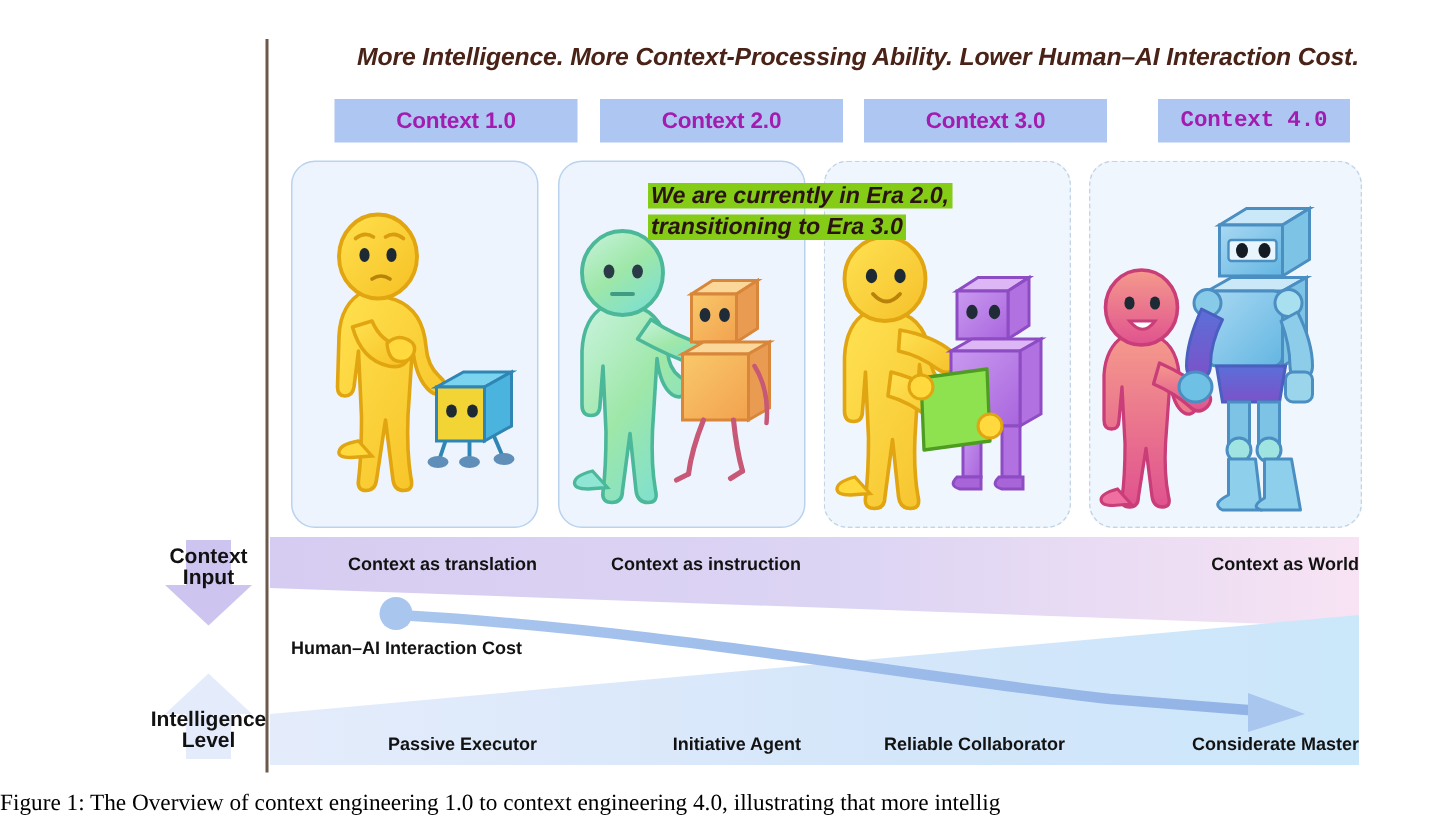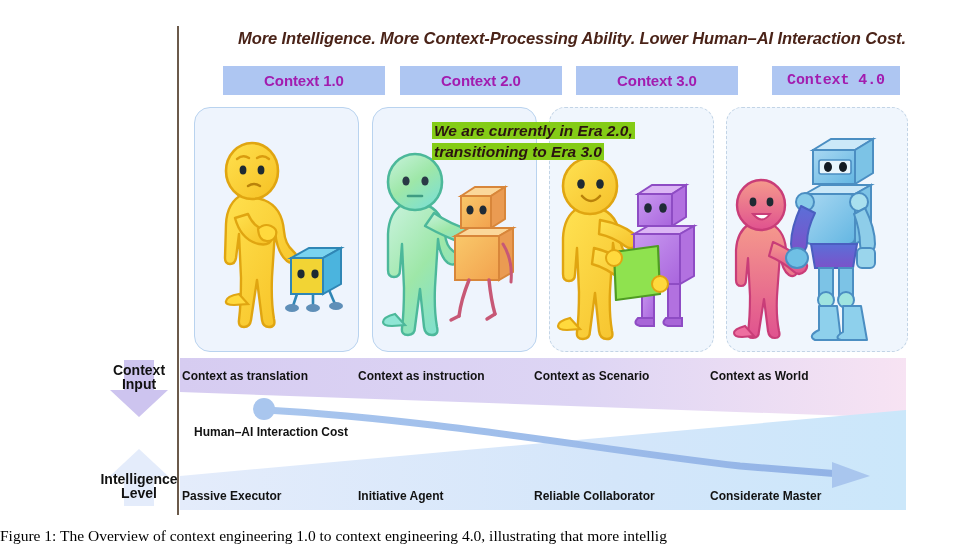--- a/index.html
+++ b/index.html
@@ -67,21 +67,21 @@
   .axis-label.intel{top:473px;}
   .arrow-down,.arrow-up{position:absolute;left:96px;width:86px;}
   .arrow-down{top:360px;height:58px;}
   .arrow-up{top:448px;height:58px;}
 
   
   .bands{position:absolute;left:180px;top:358px;width:726px;height:152px;}
   .rowtext{
     position:absolute;height:18px;line-height:18px;
     font-size:12px;font-weight:bold;color:#121212;
-    text-align:left;white-space:nowrap;z-index:20;
+    text-align:right;white-space:nowrap;z-index:20;
   }
   .rowtext.top{top:367px;}
   .rowtext.bottom{top:487px;}
   .c1{left:182px;width:176px;}
   .c2{left:358px;width:176px;}
   .c3{left:534px;width:176px;}
   .c4{left:710px;width:196px;}
 
   .cost-label{
     position:absolute;left:194px;top:425px;
@@ -342,21 +342,20 @@
       <path d="M0 118 L726 52 L726 152 L0 152 Z" fill="url(#intband)"></path>
 
       <path d="M86 52 C 260 62, 420 92, 560 108 L 660 116" fill="none" stroke="url(#costline)" stroke-width="7" stroke-linecap="round"></path>
       <circle cx="84" cy="51" r="11" fill="#a9c6ee"></circle>
       <path d="M652 104 L690 118 L652 130 Z" fill="#a9c6ee"></path>
     </svg>
   </div>
 
   <div class="rowtext top c1">Context as translation</div>
   <div class="rowtext top c2">Context as instruction</div>
-  <div class="rowtext top c3">Context as Scenario</div>
   <div class="rowtext top c4">Context as World</div>
 
   <div class="cost-label">Human–AI Interaction Cost</div>
 
   <div class="rowtext bottom c1">Passive Executor</div>
   <div class="rowtext bottom c2">Initiative Agent</div>
   <div class="rowtext bottom c3">Reliable Collaborator</div>
   <div class="rowtext bottom c4">Considerate Master</div>
 
   <div class="caption">Figure 1: The Overview of context engineering 1.0 to context engineering 4.0, illustrating that more intellig</div>

